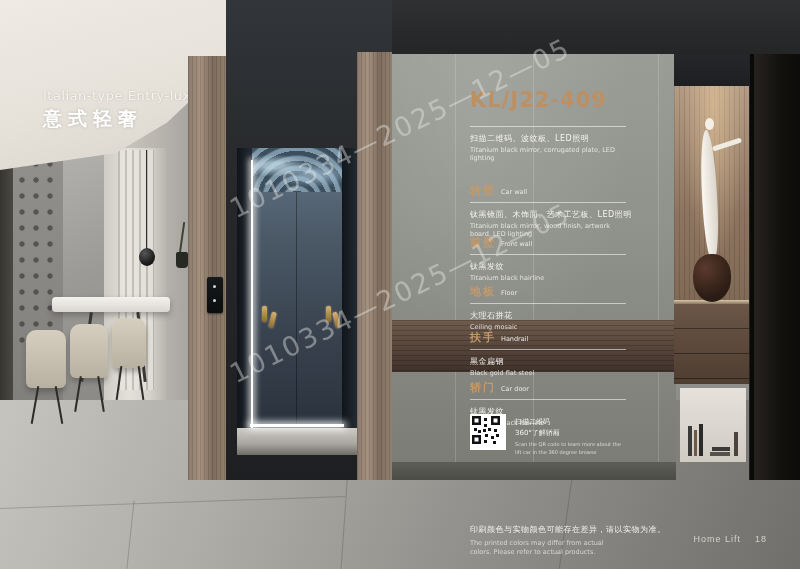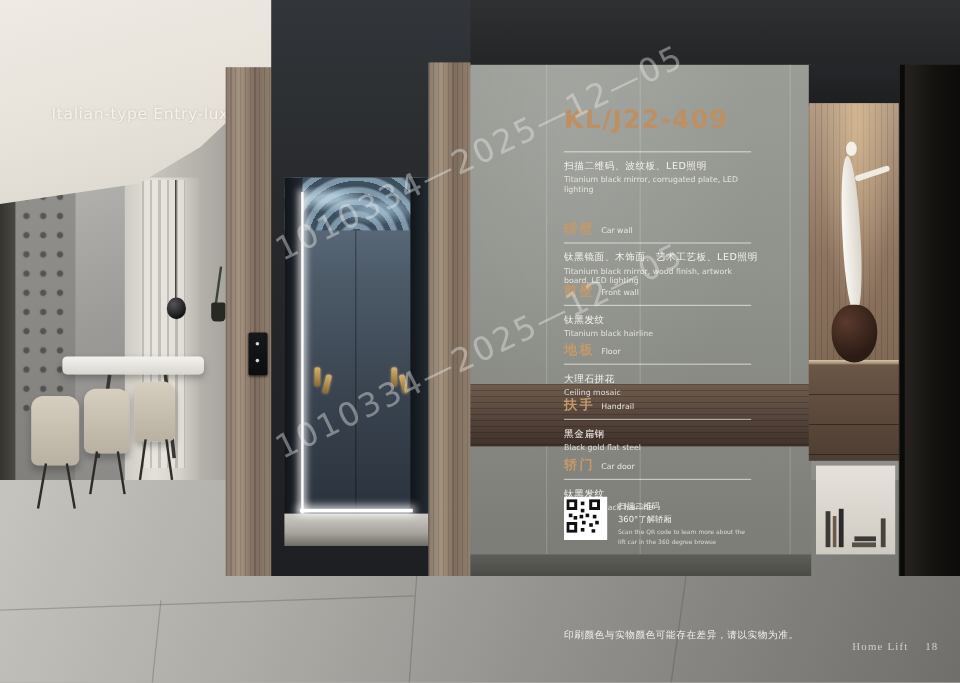--- a/index.html
+++ b/index.html
@@ -133,21 +133,21 @@
     border-left:1px solid rgba(255,255,255,.10);}
 
   
   .floor{left:0;top:400px;width:800px;height:169px;
     background:linear-gradient(112deg,#c6c4bf 0%,#aeaca7 30%,#93928e 58%,#706f6b 100%);}
   .floor-seam{background:rgba(55,55,52,.25);}
 
   
   .watermark{font-size:27px;color:rgba(235,235,233,.42);letter-spacing:2px;white-space:nowrap;
     transform:translate(-50%,-50%) rotate(-26deg);}
-  .footer{right:18px;top:534px;font-family:Liberation Serif, serif;
+  .footer{right:33px;top:534px;font-family:Liberation Sans, sans-serif;
     font-size:9px;color:#d3d1cb;letter-spacing:1px;}
   .footer .pg{margin-left:14px;}
 </style>
 </head>
 <body>
 
 <div class="page">
 
   <div class="abs room-left"></div>
   <div class="abs left-edge"></div>
@@ -181,20 +181,21 @@
   <div class="abs pendant-lamp"></div>
   <div class="abs plant-stem"></div>
   <div class="abs plant-pot"></div>
 
   <div class="abs ceiling">
     <div class="abs spotlight" style="left:140px;top:140px;"></div>
     <div class="abs spotlight" style="left:168px;top:156px;"></div>
   </div>
 
   <div class="abs series-en">Italian-type Entry-lux</div>
+  <div class="abs series-zh">意式轻奢</div>
 
   <div class="abs wood wood-col-left"></div>
   <div class="abs call-panel">
     <div class="abs call-dot" style="left:6px;top:8px;"></div>
     <div class="abs call-dot" style="left:6px;top:22px;"></div>
   </div>
   <div class="abs elevator-wall"></div>
   <div class="abs car-back"></div>
   <div class="abs car-seam"></div>
   <div class="abs car-ceiling"></div>
@@ -285,20 +286,21 @@
     </div>
     <div class="qr-text">
       <div class="qr-zh">扫描二维码</div>
       <div class="qr-zh">360°了解轿厢</div>
       <div class="qr-en">Scan the QR code to learn more about the lift car in the 360 degree browse</div>
     </div>
   </div>
 
   <div class="abs disclaimer">
     <div class="disc-zh">印刷颜色与实物颜色可能存在差异，请以实物为准。</div>
+    <div class="disc-en">The printed colors may differ from actual colors. Please refer to actual products.</div>
   </div>
 
   <div class="abs niche-lintel"></div>
   <div class="abs niche"></div>
   <div class="abs sculpture-body"></div>
   <div class="abs sculpture-arm"></div>
   <div class="abs sculpture-head"></div>
   <div class="abs counter"></div>
   <div class="abs vase"></div>
   <div class="abs drawers"></div>

